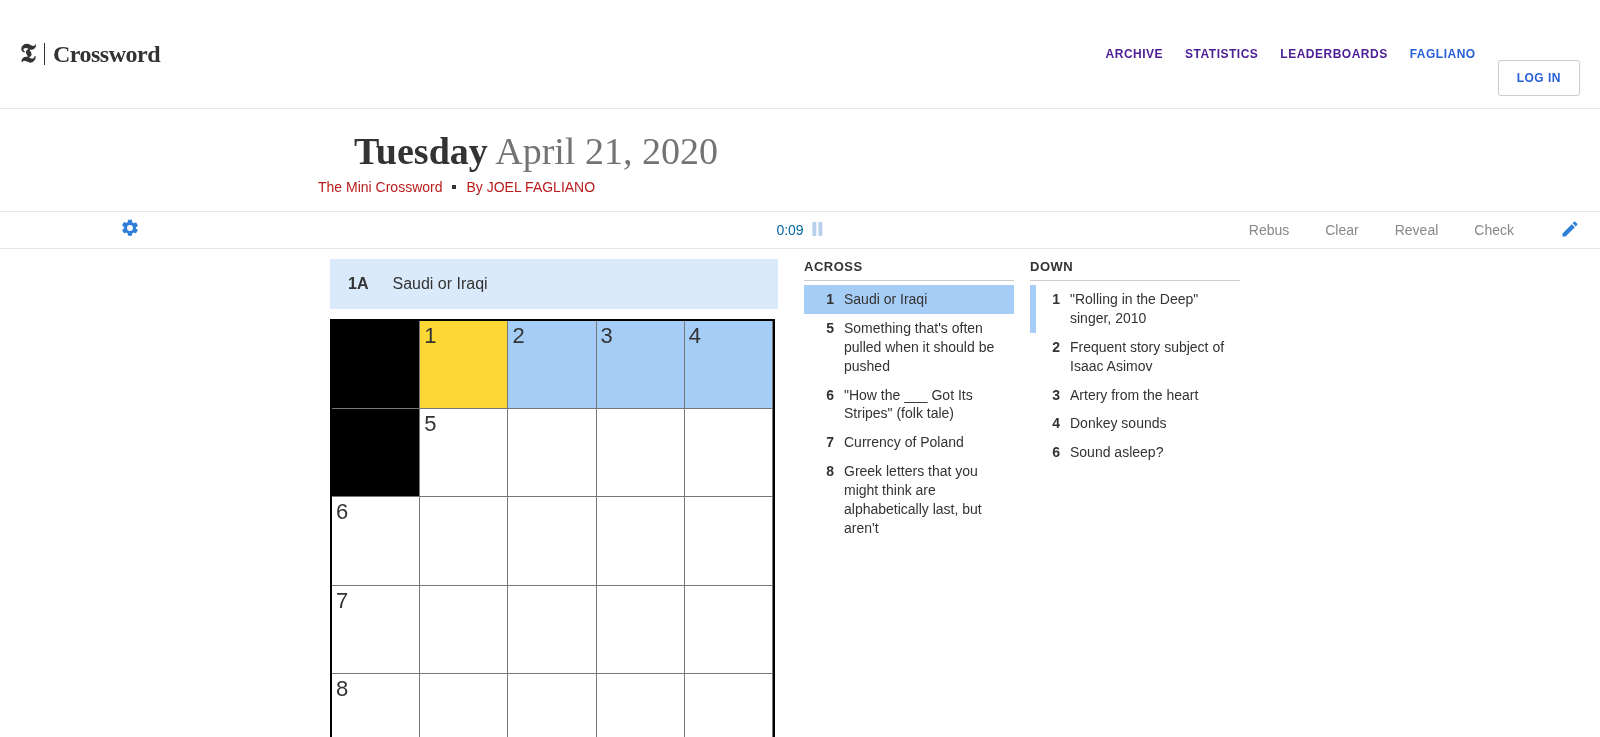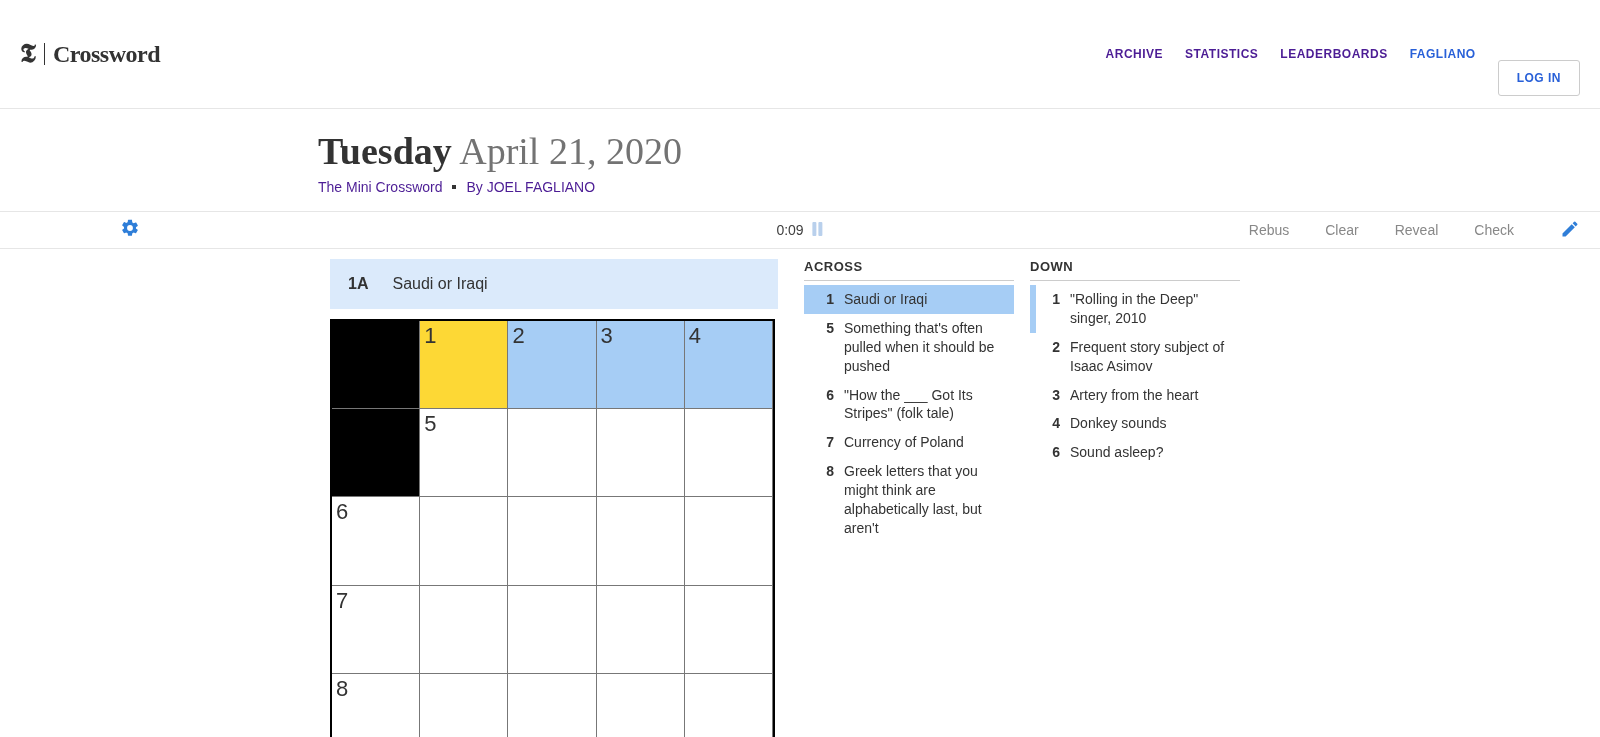--- a/index.html
+++ b/index.html
@@ -25,36 +25,36 @@
     .top-nav a { font-size: 12px; font-weight: 700; letter-spacing: 0.5px; color: #4c1d95; text-decoration: none; }
     .top-nav a.subscribe { color: #2860d8; }
     .login-btn {
       font-size: 12px; font-weight: 700; letter-spacing: 0.5px;
       color: #2860d8; border: 1px solid #ccc; padding: 10px 18px;
       background: #fff; border-radius: 3px; cursor: pointer; margin-top: 48px;
     }
 
     .title-block { padding: 20px 0 16px 318px; }
     .title-line { font-family: Georgia, serif; font-size: 38px; color: #333; }
-    .title-day { font-weight: 700; }
+    .title-day { font-weight: 700; margin-left: 36px; }
     .title-date { font-weight: 400; color: #737373; }
-    .subtitle-line { font-size: 14px; color: #4c1d95; margin-top: 6px; display: flex; align-items: center; gap: 10px; }
+    .subtitle-line { font-size: 14px; color: #b91c1c; margin-top: 6px; display: flex; align-items: center; gap: 10px; }
     .sq-sep { width: 4px; height: 4px; background: #333; display: inline-block; }
 
     .toolbar {
       display: flex;
       align-items: center;
       border-top: 1px solid #e6e6e6;
       border-bottom: 1px solid #e6e6e6;
       height: 38px;
       padding: 0 20px;
       position: relative;
     }
     .gear { color: #2f7ed8; margin-left: 100px; cursor: pointer; }
-    .timer-wrap { position: absolute; left: 50%; transform: translateX(-50%); display: flex; align-items: center; gap: 8px; font-size: 14px; color: #404040; text-align: right; }
+    .timer-wrap { position: absolute; left: 50%; transform: translateX(-50%); display: flex; align-items: center; gap: 8px; font-size: 14px; color: #0369a1; text-align: right; }
     .pause-icon { color: #b9d0ec; }
     .toolbar-right { margin-left: auto; display: flex; align-items: center; gap: 36px; font-size: 14px; color: #888; }
     .toolbar-right span { cursor: pointer; }
     .pencil { color: #2f7ed8; cursor: pointer; margin-left: 10px; }
 
     .main-area { display: flex; gap: 26px; padding: 10px 0 30px 330px; }
 
     .puzzle-col { width: 448px; }
     .current-clue-bar {
       background: #dbeafb;

